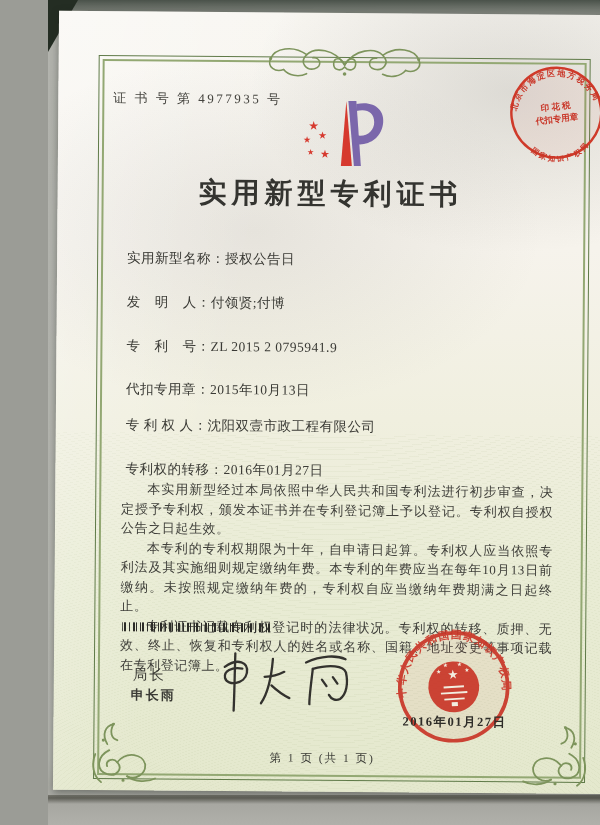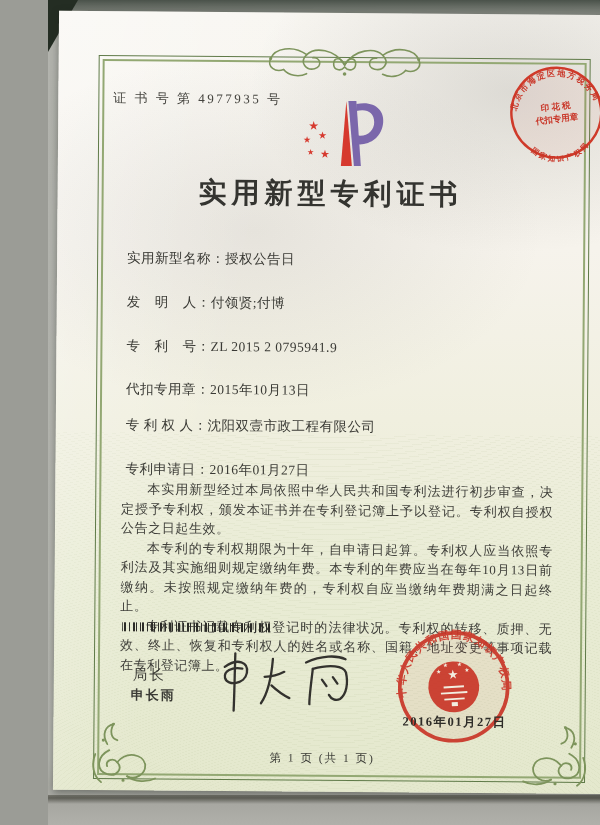--- a/index.html
+++ b/index.html
@@ -143,21 +143,21 @@
         </text>
         <text class="seal-text" x="48" y="45" font-size="8.4" text-anchor="middle">印 花 税</text>
         <text class="seal-text" x="48" y="57" font-size="8.4" text-anchor="middle">代扣专用章</text>
       </svg>
 
       <div class="row r0"><span class="lab">实用新型名称：</span><span>授权公告日</span></div>
       <div class="row r1"><span class="lab">发　明　人：</span><span>付领贤;付博</span></div>
       <div class="row r2"><span class="lab">专　利　号：</span><span>ZL 2015 2 0795941.9</span></div>
       <div class="row r3"><span class="lab">代扣专用章：</span><span>2015年10月13日</span></div>
       <div class="row r4"><span class="lab">专 利 权 人：</span><span>沈阳双壹市政工程有限公司</span></div>
-      <div class="row r5"><span class="lab">专利申请日：</span><span>2016年01月27日</span></div>
+      <div class="row r5"><span class="lab">专利权的转移：</span><span>2016年01月27日</span></div>
 
       <div class="paras">
         <p>本实用新型经过本局依照中华人民共和国专利法进行初步审查，决定授予专利权，颁发本证书并在专利登记簿上予以登记。专利权自授权公告之日起生效。</p>
         <p>本专利的专利权期限为十年，自申请日起算。专利权人应当依照专利法及其实施细则规定缴纳年费。本专利的年费应当在每年10月13日前缴纳。未按照规定缴纳年费的，专利权自应当缴纳年费期满之日起终止。</p>
         <p>专利证书记载专利权登记时的法律状况。专利权的转移、质押、无效、终止、恢复和专利权人的姓名或名称、国籍、地址变更等事项记载在专利登记簿上。</p>
       </div>
 
       <div class="barcode"></div>
 
       <div class="director-label">局长</div>

